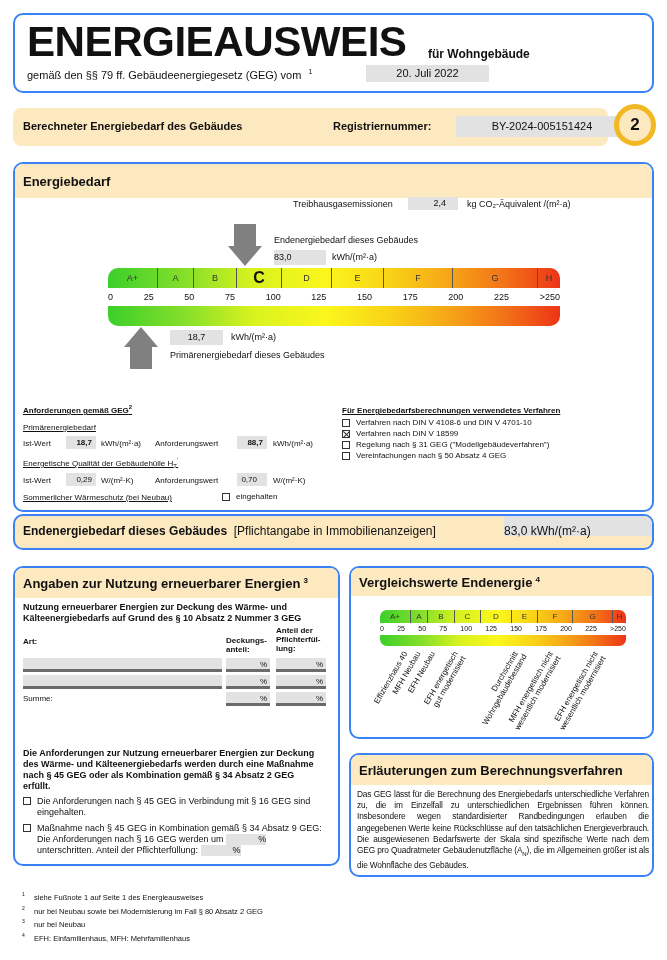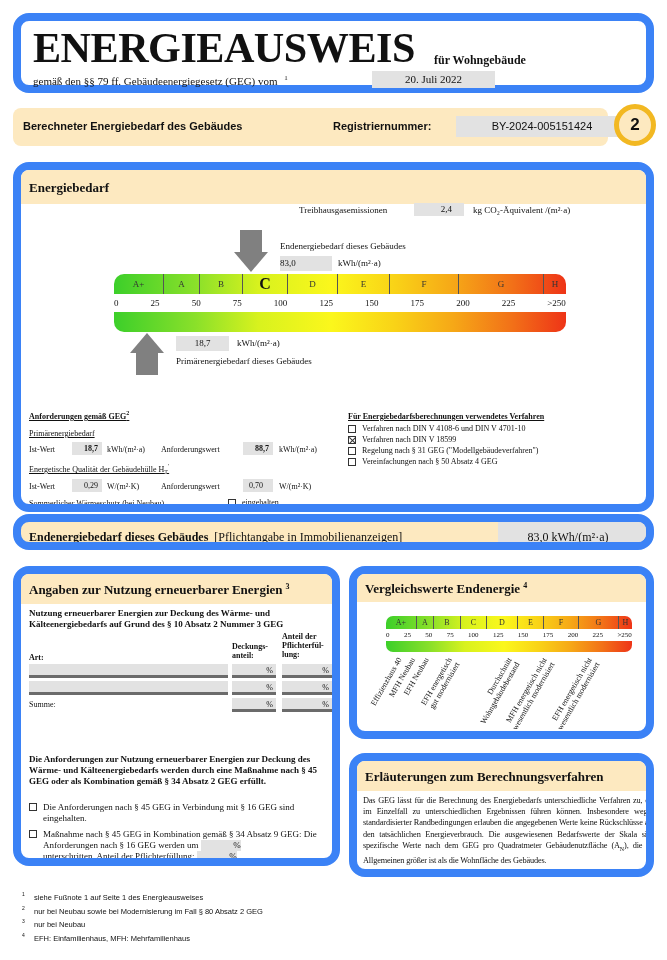--- a/index.html
+++ b/index.html
@@ -1,18 +1,18 @@
 <!DOCTYPE html>
 <html><head>
 <meta charset="utf-8">
 <style>
   * { box-sizing: border-box; margin: 0; padding: 0; }
   body { width: 667px; height: 960px; background: #fff; font-family: "Liberation Sans", sans-serif; color: #111; position: relative; overflow: hidden; }
   .abs { position: absolute; }
-  .box { position: absolute; border: 8px solid #3b82f6; border-radius: 16px; background: #fff; font-family: Liberation Serif, serif; }
+  .box { position: absolute; border: 2px solid #3b82f6; border-radius: 10px; background: #fff; }
   .hdrband { background: #fde9c0; }
   .gray { background: #e2e2e2; }
   .bold { font-weight: bold; }
   .t9 { font-size: 9px; }
   .t8 { font-size: 8px; }
   .ul { text-decoration: underline; }
   .cb { display: inline-block; width: 8px; height: 8px; border: 1px solid #333; vertical-align: middle; margin-right: 6px; position: relative; }
   .cb.checked::before, .cb.checked::after { content: ""; position: absolute; left: 3px; top: -1px; width: 1px; height: 9px; background: #333; }
   .cb.checked::before { transform: rotate(45deg); }
   .cb.checked::after { transform: rotate(-45deg); }
@@ -132,31 +132,31 @@
   </div>
   <div class="abs t8" style="left:327px;top:287px;">
     <span class="cb"></span><span>Vereinfachungen nach § 50 Absatz 4 GEG</span>
   </div>
 </div>
 
 <div class="box hdrband" style="left:13px;top:514px;width:641px;height:36px;overflow:hidden;">
   <div class="abs" style="left:8px;top:8px;font-size:12px;">
     <span class="bold">Endenergiebedarf dieses Gebäudes</span>&nbsp;&nbsp;<span>[Pflichtangabe in Immobilienanzeigen]</span>
   </div>
-  <div class="abs gray" style="right:0;top:0;width:148px;height:28px;line-height:30px;text-align:center;padding-right:8px;font-size:12px;">83,0 kWh/(m²·a)</div>
+  <div class="abs gray" style="right:0;top:0;width:148px;height:20px;line-height:30px;text-align:left;padding-right:8px;font-size:12px;">83,0 kWh/(m²·a)</div>
 </div>
 
 <div class="box" style="left:13px;top:566px;width:327px;height:300px;overflow:hidden;">
   <div class="abs hdrband" style="left:0;top:0;width:100%;height:30px;">
     <div class="abs bold" style="left:8px;top:8px;font-size:13px;">
       <span>Angaben zur Nutzung erneuerbarer Energien</span><sup style="font-size:8px;margin-left:3px;">3</sup>
     </div>
   </div>
   <div class="abs t9 bold" style="left:8px;top:34px;width:300px;line-height:11px;">Nutzung erneuerbarer Energien zur Deckung des Wärme- und Kälteenergiebedarfs auf Grund des § 10 Absatz 2 Nummer 3 GEG</div>
-  <div class="abs t8 bold" style="left:8px;top:79px;text-align:center;">Art:</div>
+  <div class="abs t8 bold" style="left:8px;top:69px;text-align:center;">Art:</div>
   <div class="abs t8 bold" style="left:211px;top:68px;width:44px;line-height:9px;">Deckungs-anteil:</div>
   <div class="abs t8 bold" style="left:261px;top:58px;width:50px;line-height:9px;">Anteil der Pflichterfül-lung:</div>
 
   <div class="abs pct" style="left:8px;top:90px;width:199px;"><span></span></div>
   <div class="abs pct" style="left:211px;top:90px;width:44px;">%</div>
   <div class="abs pct" style="left:261px;top:90px;width:50px;">%</div>
 
   <div class="abs pct" style="left:8px;top:107px;width:199px;"><span></span></div>
   <div class="abs pct" style="left:211px;top:107px;width:44px;">%</div>
   <div class="abs pct" style="left:261px;top:107px;width:50px;">%</div>

